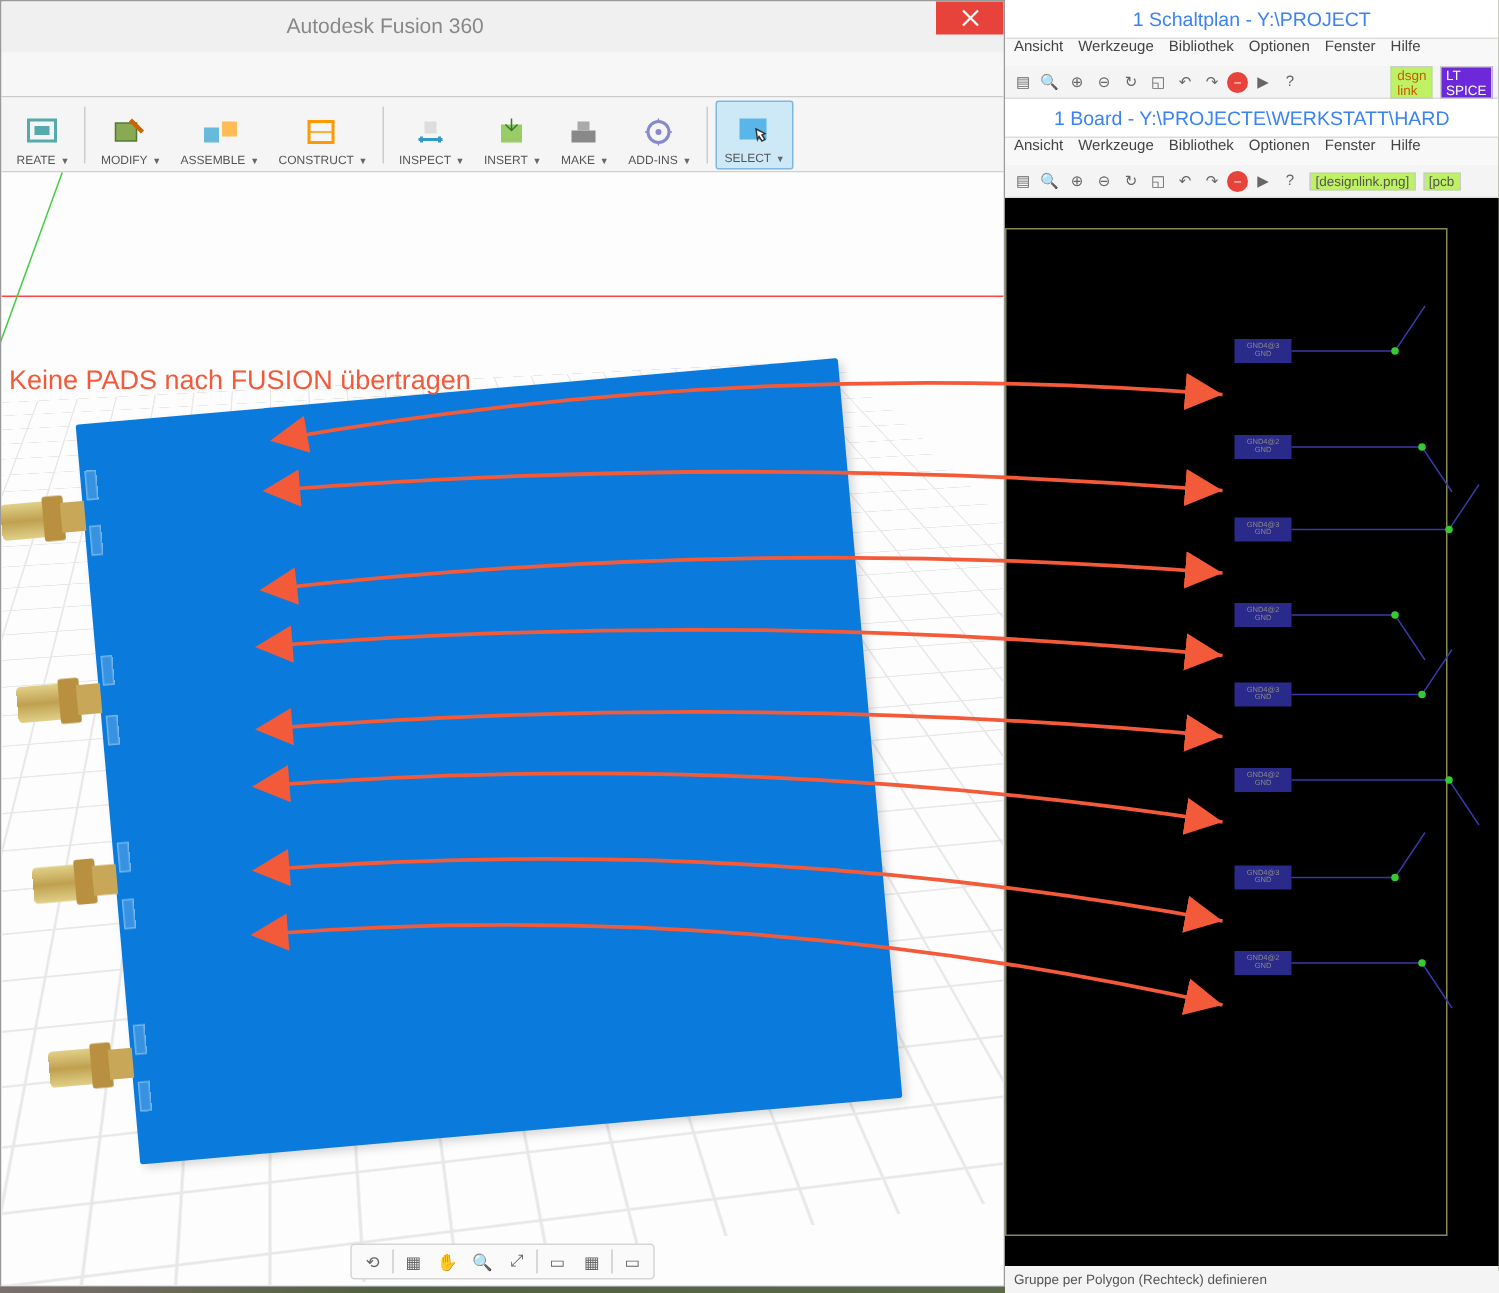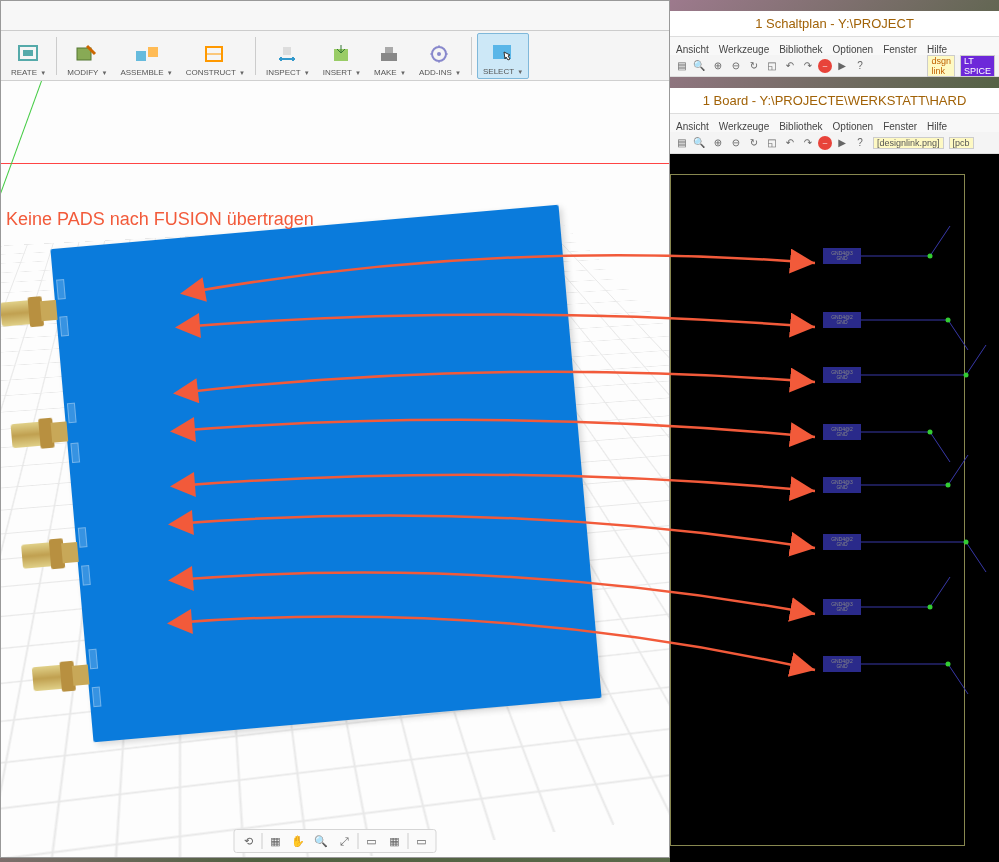--- a/index.html
+++ b/index.html
@@ -47,47 +47,55 @@
     background:rgba(255,255,255,.18); border:1px solid rgba(255,255,255,.3); }
   .nav-cluster { position:absolute; bottom:4px; left:50%; transform:translateX(-50%);
     height:24px; background:#fafafa; border:1px solid #d5d5d5; border-radius:3px;
     display:flex; align-items:center; padding:0 4px; gap:3px; }
   .nav-btn { width:20px; height:20px; display:flex; align-items:center; justify-content:center;
     font-size:11px; color:#666; }
   .nav-sep { width:1px; height:16px; background:#ccc; }
   
   .eagle-stack { position:absolute; right:0; top:0; width:329px; height:862px; display:flex; flex-direction:column; }
   .eagle-title { height:26px; background:#fff; display:flex; align-items:center; justify-content:center;
-    font-size:13px; color:#a16207; border-bottom:1px solid #ddd;margin-top:11px; }
-  .eagle-menu { height:18px; background:#f8f8f8; display:flex; align-items:flex-end; gap:10px;
+    font-size:13px; color:#3b82f6; border-bottom:1px solid #ddd; }
+  .eagle-menu { height:18px; background:#f8f8f8; display:flex; align-items:flex-start; gap:10px;
     padding:0 6px; font-size:10px; color:#444; }
   .eagle-menu span { white-space:nowrap; }
   .eagle-tool { height:22px; background:#f4f4f4; border-bottom:1px solid #ddd;
     display:flex; align-items:center; gap:2px; padding:0 4px; }
   .et { width:16px; height:16px; display:flex; align-items:center; justify-content:center;
     font-size:10px; color:#666; }
   .et.stop { background:#e8433a; border-radius:50%; width:14px; height:14px; color:#fff; font-size:8px; }
-  .et-tag { font-size:9px; color:#555; padding:0 3px; border:1px solid #ccc; background:#fef9c3; margin-left:3px; }
+  .et-tag { font-size:9px; color:#555; padding:0 3px; border:1px solid #ccc; background:#bef264; margin-left:3px; }
   .eagle-canvas { flex:1; background:#000; position:relative; overflow:hidden; }
   .pcb-outline { position:absolute; left:0; top:20px; width:295px; height:672px;
     border:1px solid #888850; }
   .pad-block { position:absolute; left:153px; width:38px; height:16px; background:#2a2a8a;
     display:flex; align-items:center; justify-content:center; }
   .pad-label { font-size:5px; color:#888; line-height:5px; text-align:center; }
   .eagle-status { height:18px; background:#f4f4f4; font-size:9px; color:#555;
     display:flex; align-items:center; padding:0 6px; }
   
   .arrow-overlay { position:absolute; inset:0; pointer-events:none; z-index:20; }
 </style>
 </head>
 <body>
 
 <div class="bg-photo"></div>
 
 <div class="fusion-window">
+  <div class="fusion-titlebar">
+    <span class="fusion-title">Autodesk Fusion 360</span>
+    <div class="close-btn">
+      <svg width="12" height="12" viewBox="0 0 12 12">
+        <path d="M1 1 L11 11 M11 1 L1 11" stroke="#fff" stroke-width="1.5"></path>
+      </svg>
+    </div>
+  </div>
   <div class="fusion-strip"></div>
   <div class="fusion-toolbar" id="fusion-toolbar">
       <div class="tb-btn">
         <div class="tb-icon">
           <svg width="26" height="22">
             <rect x="3" y="3" width="18" height="14" fill="none" stroke="#5aa" stroke-width="2"></rect>
             <rect x="7" y="7" width="10" height="6" fill="#5aa"></rect>
           </svg>
         </div>
     <div class="tb-label">REATE <span class="caret">▼</span></div>
@@ -310,20 +318,23 @@
       <div class="pad-block" style="top: 380px;">
         <div class="pad-label">GND4@2<br>GND</div>
       </div>
       <div class="pad-block" style="top: 445px;">
         <div class="pad-label">GND4@3<br>GND</div>
       </div>
       <div class="pad-block" style="top: 502px;">
         <div class="pad-label">GND4@2<br>GND</div>
       </div>
     </div>
+  <div class="eagle-status">
+    <span>Gruppe per Polygon (Rechteck) definieren</span>
+  </div>
 </div>
 
 <svg class="arrow-overlay" width="999" height="862">
   <defs>
     <marker id="ah" markerWidth="12" markerHeight="10" refX="2" refY="5" orient="auto">
       <path d="M10 0 L0 5 L10 10 Z" fill="#f25a3a"></path>
     </marker>
     <marker id="ah2" markerWidth="12" markerHeight="10" refX="10" refY="5" orient="auto">
       <path d="M0 0 L10 5 L0 10 Z" fill="#f25a3a"></path>
     </marker>

